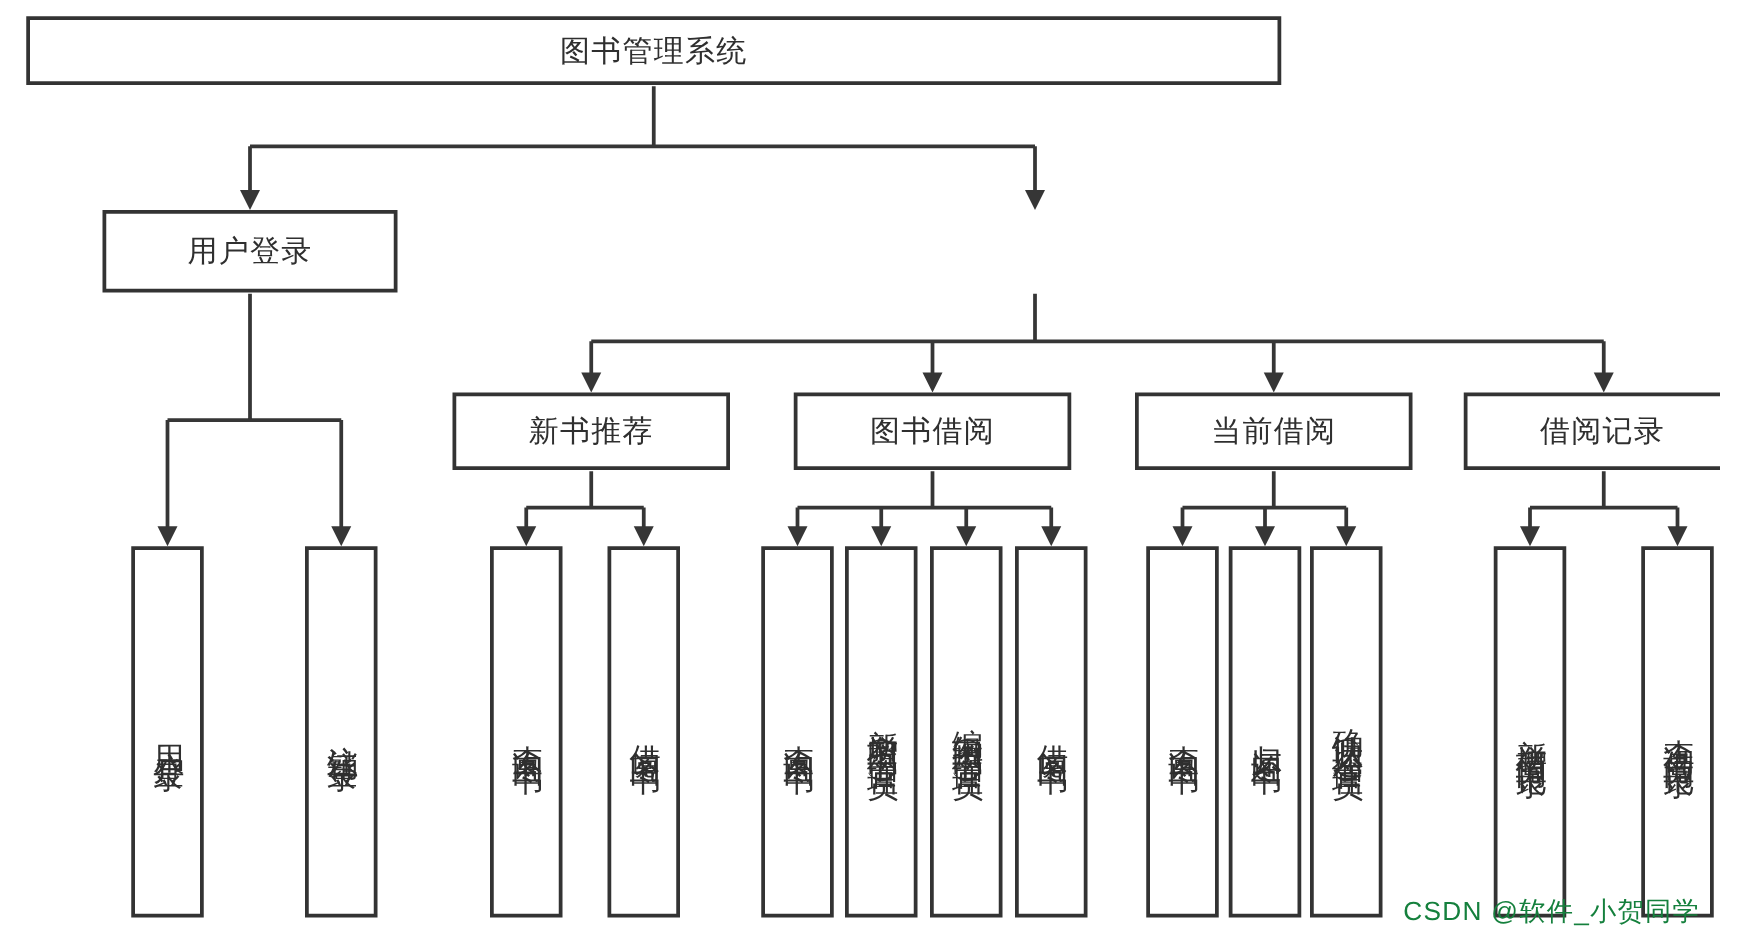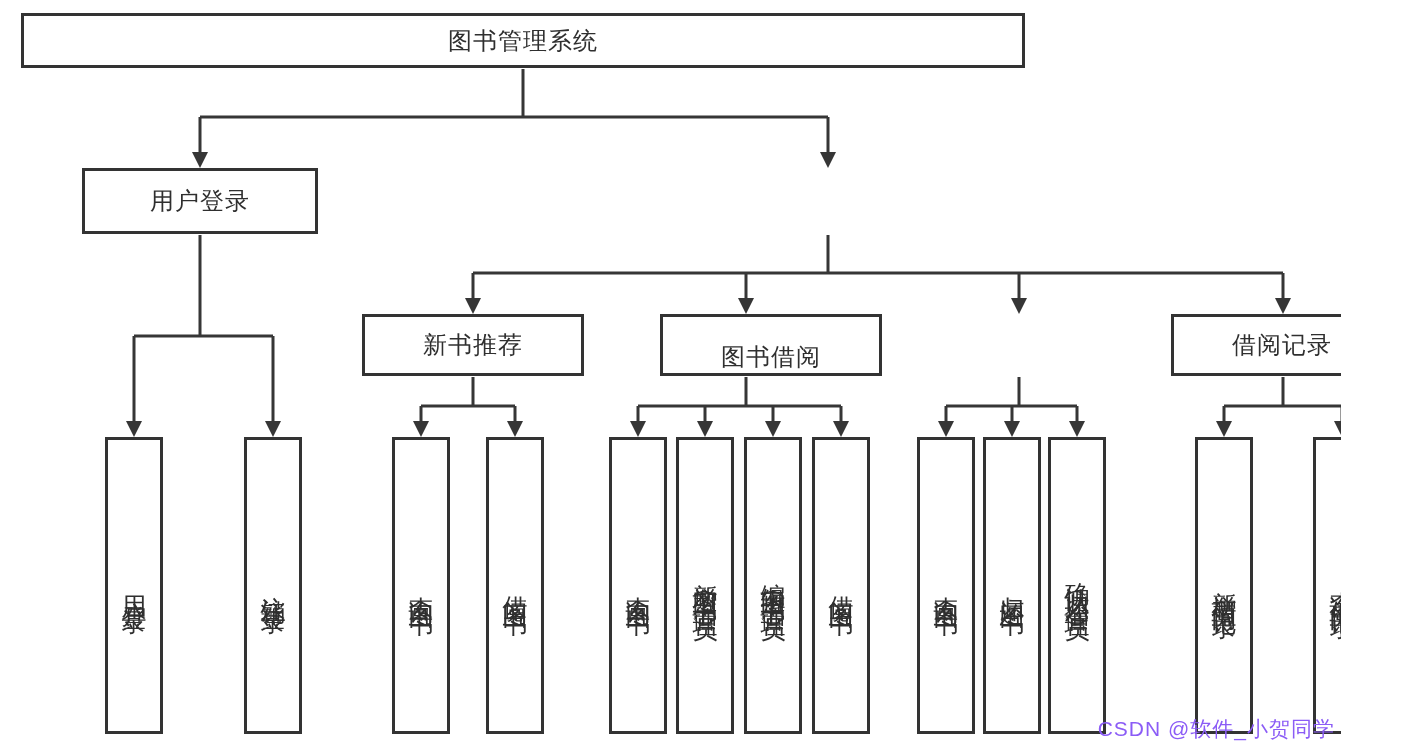--- a/index.html
+++ b/index.html
@@ -3,20 +3,21 @@
 <meta charset="utf-8">
 <style>
   html, body { margin: 0; padding: 0; background: #ffffff; }
   .canvas {
     position: relative;
     width: 1341px;
     height: 747px;
     background: #ffffff;
     font-family: "Liberation Sans", "DejaVu Sans", sans-serif;
     overflow: hidden;
+    padding-left: 35px;
   }
   .connectors {
     position: absolute;
     left: 0; top: 0;
     width: 1405px; height: 747px;
     pointer-events: none;
   }
   .node {
     position: absolute;
     box-sizing: border-box;
@@ -42,23 +43,23 @@
     width: 58px;
     height: 297px;
     writing-mode: vertical-rl;
     text-orientation: mixed;
     font-size: 25px;
     letter-spacing: 5px;
     line-height: 1.0;
   }
   .watermark {
     position: absolute;
-    right: 6px;
+    right: 16px;
     bottom: 4px;
-    color: #8b5cf6;
+    color: #15803d;
     font-size: 21px;
     letter-spacing: 1px;
     white-space: nowrap;
   }
 </style>
 </head>
 <body>
 
 <div class="canvas">
 
@@ -106,22 +107,25 @@
     <span>图书管理系统</span>
   </div>
 
   <div class="node hbox l2-a">
     <span>用户登录</span>
   </div>
 
   <div class="node hbox l3" style="left:362px;align-items:center;">
     <span>新书推荐</span>
   </div>
-  <div class="node hbox l3" style="left:660px;align-items:flex-end;">
+  <div class="node hbox l3" style="left:635px;">
     <span>图书借阅</span>
+  </div>
+  <div class="node hbox l3" style="left:908px;">
+    <span>当前借阅</span>
   </div>
   <div class="node hbox l3" style="left:1171px;">
     <span>借阅记录</span>
   </div>
 
   <div class="node vbox" style="left:105px;">
     <span>用户登录</span>
   </div>
   <div class="node vbox" style="left:244px;">
     <span>注销登录</span>

